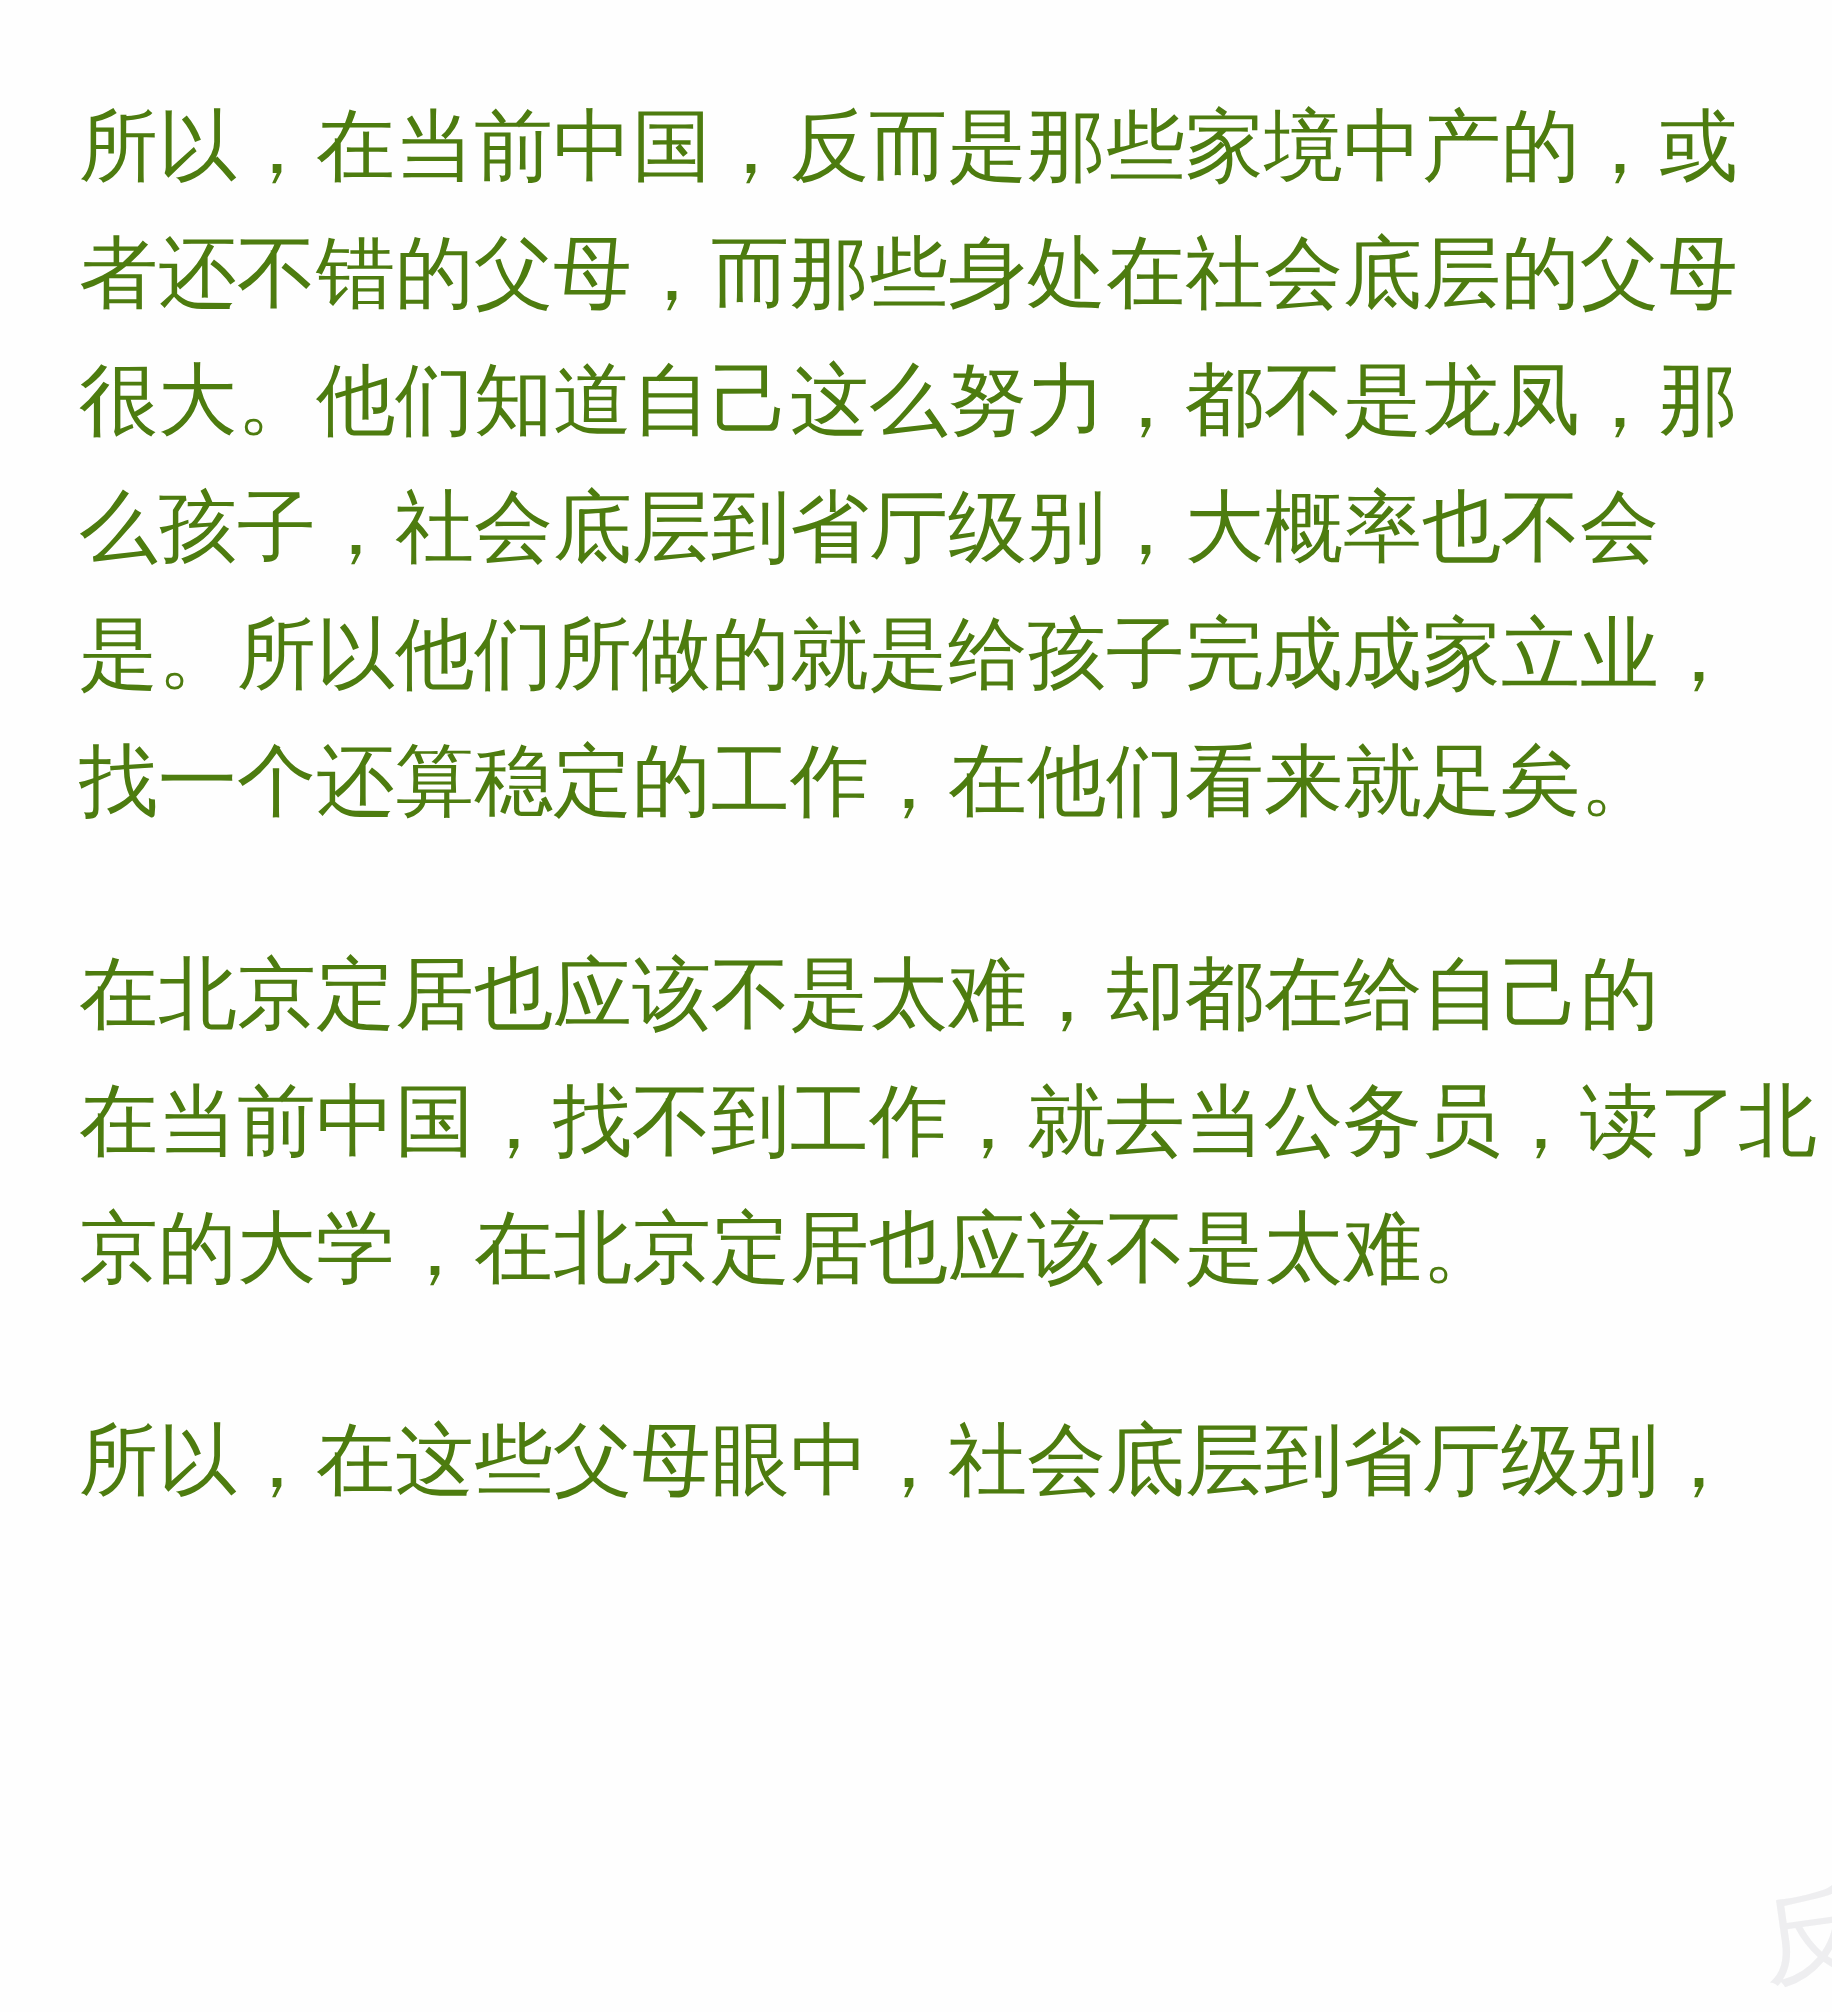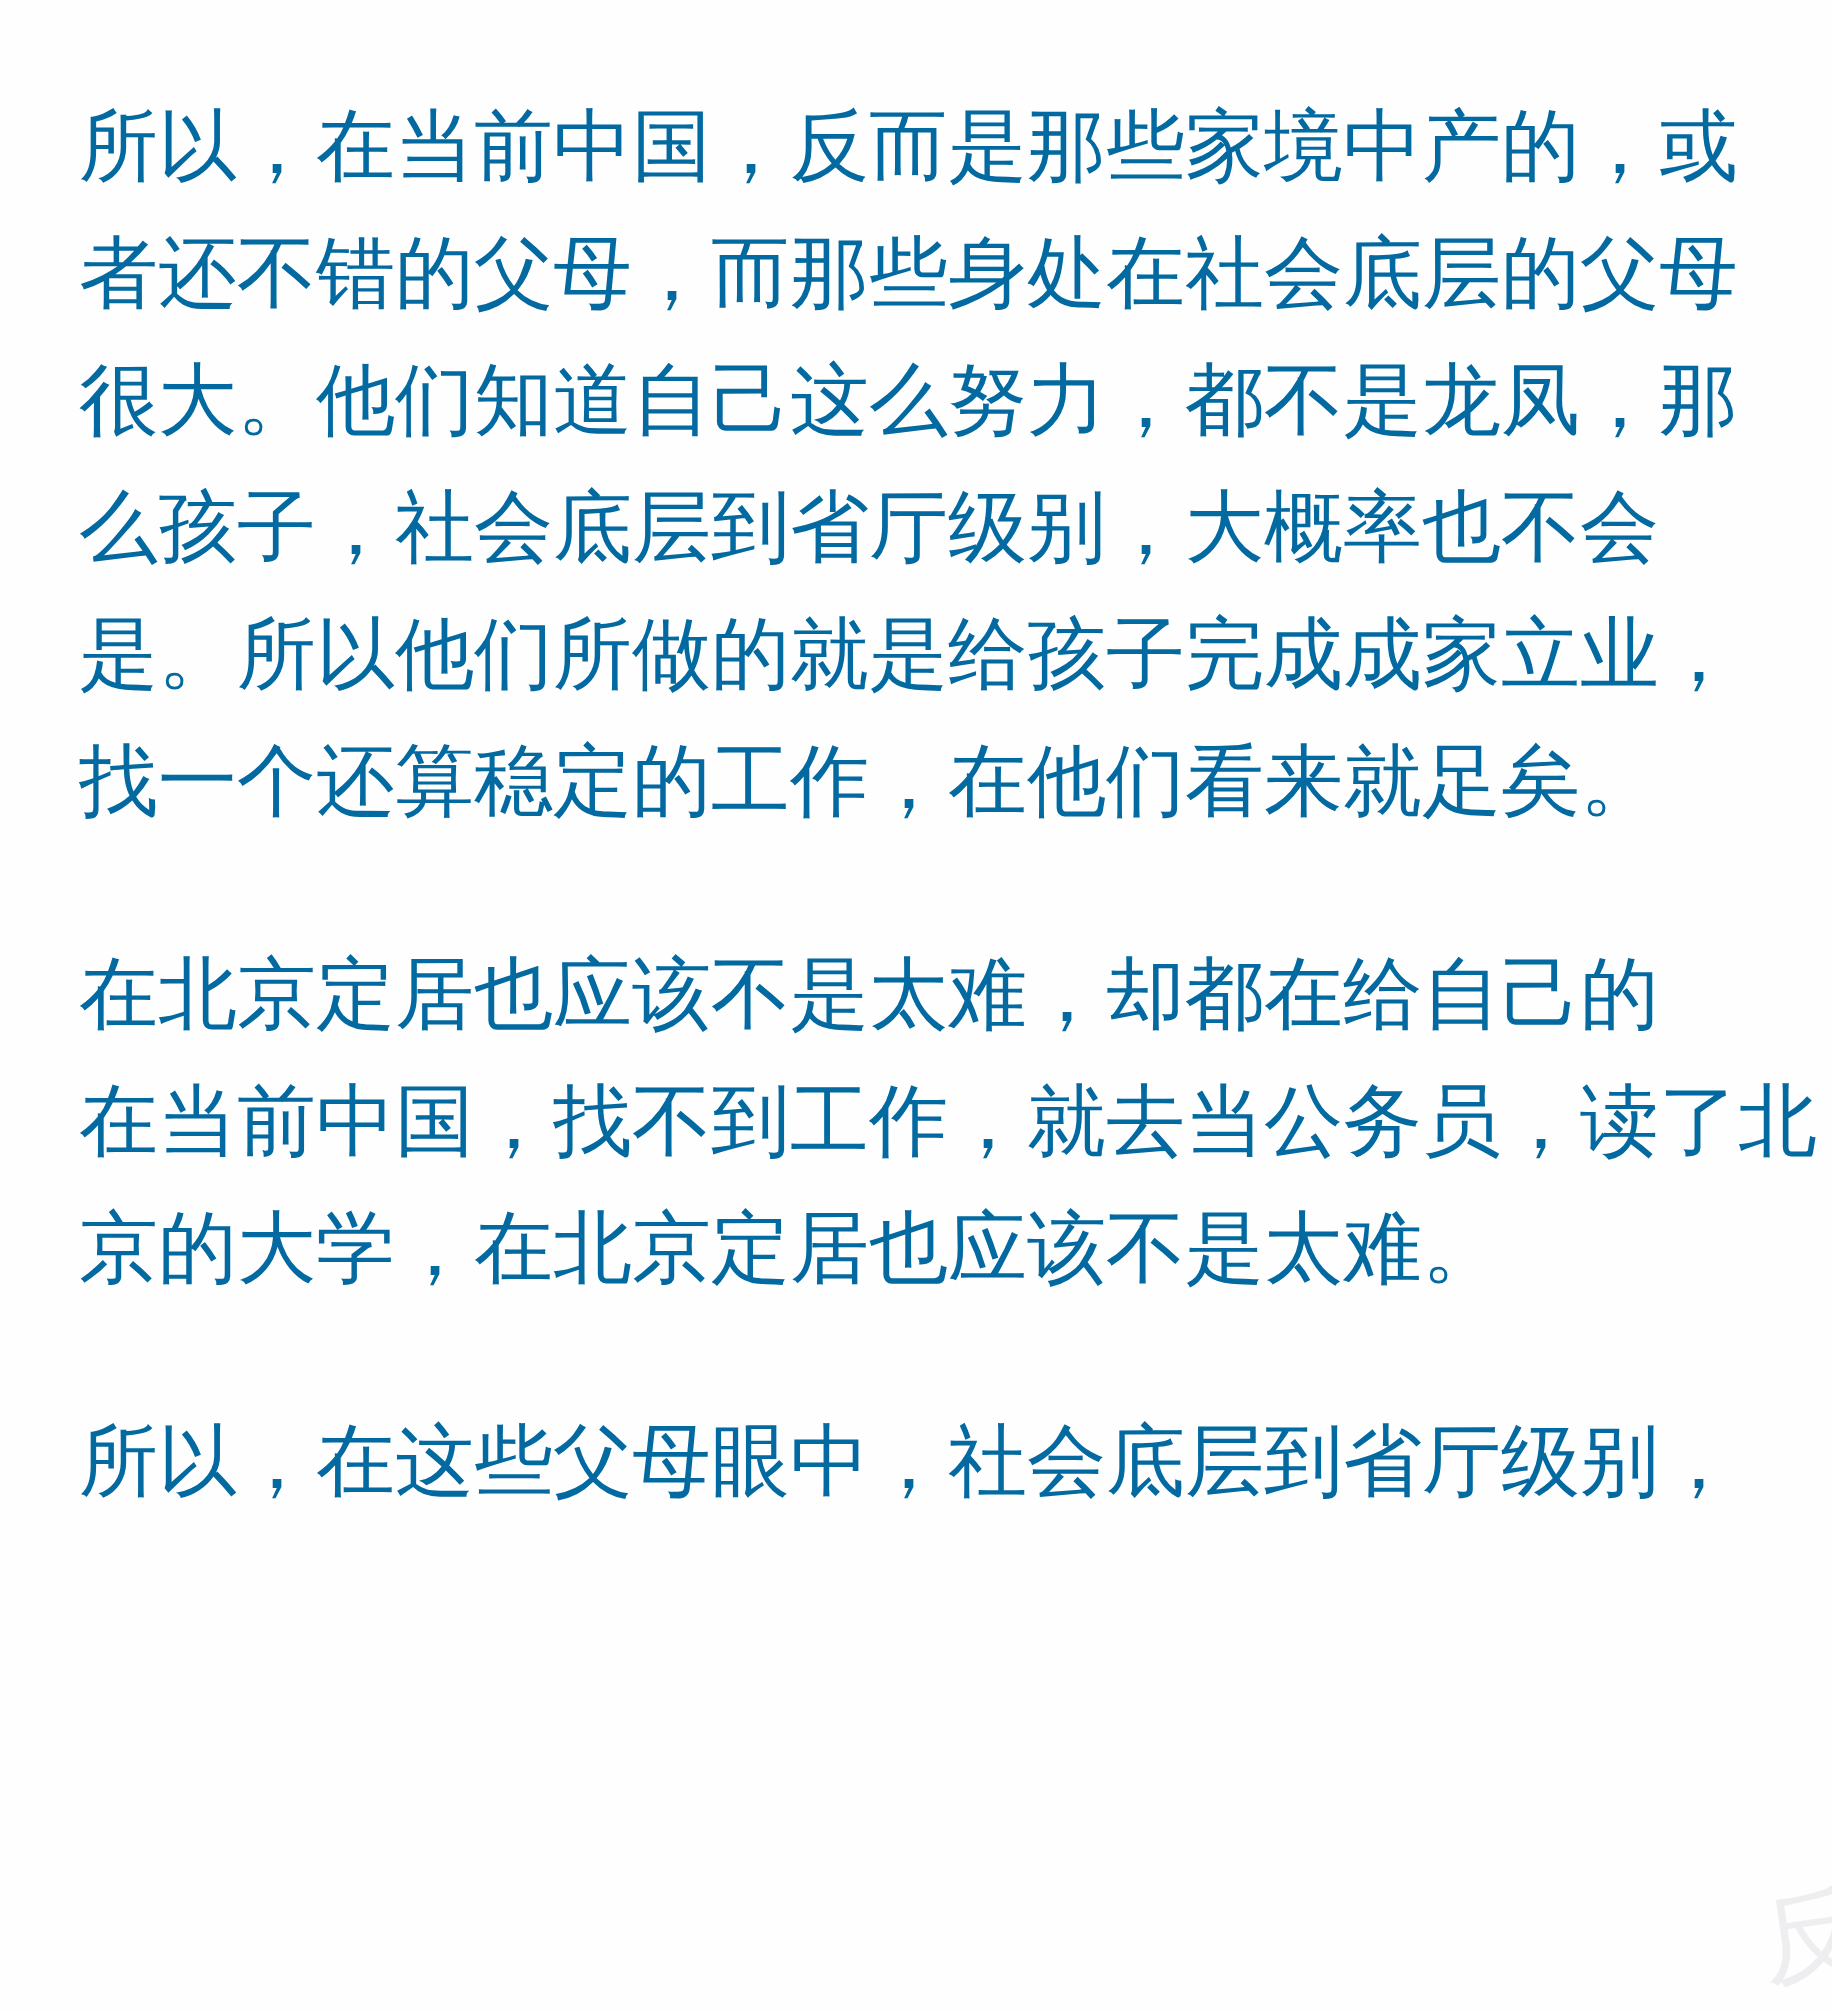--- a/index.html
+++ b/index.html
@@ -14,31 +14,32 @@
     position: relative;
     font-family: "Liberation Sans", "DejaVu Sans", sans-serif;
   }
   .text-block {
     position: absolute;
     top: 0;
     left: 0;
     width: 1536px;
     padding: 82px 75px 0 79px;
     box-sizing: border-box;
-    color: #0369a1;
+    color: #4d7c0f;
     font-size: 79px;
     line-height: 127px;
     letter-spacing: 0;
     font-weight: 400;
   }
   .paragraph {
     margin: 0 0 86px 0;
   }
   .paragraph:last-child {
     margin-bottom: 0;
+    font-family: Liberation Serif, serif;
   }
   .line {
     white-space: pre;
   }
   .watermark {
     position: absolute;
     right: -30px;
     bottom: 7.9px;
     font-size: 102px;
     color: #ececee;

